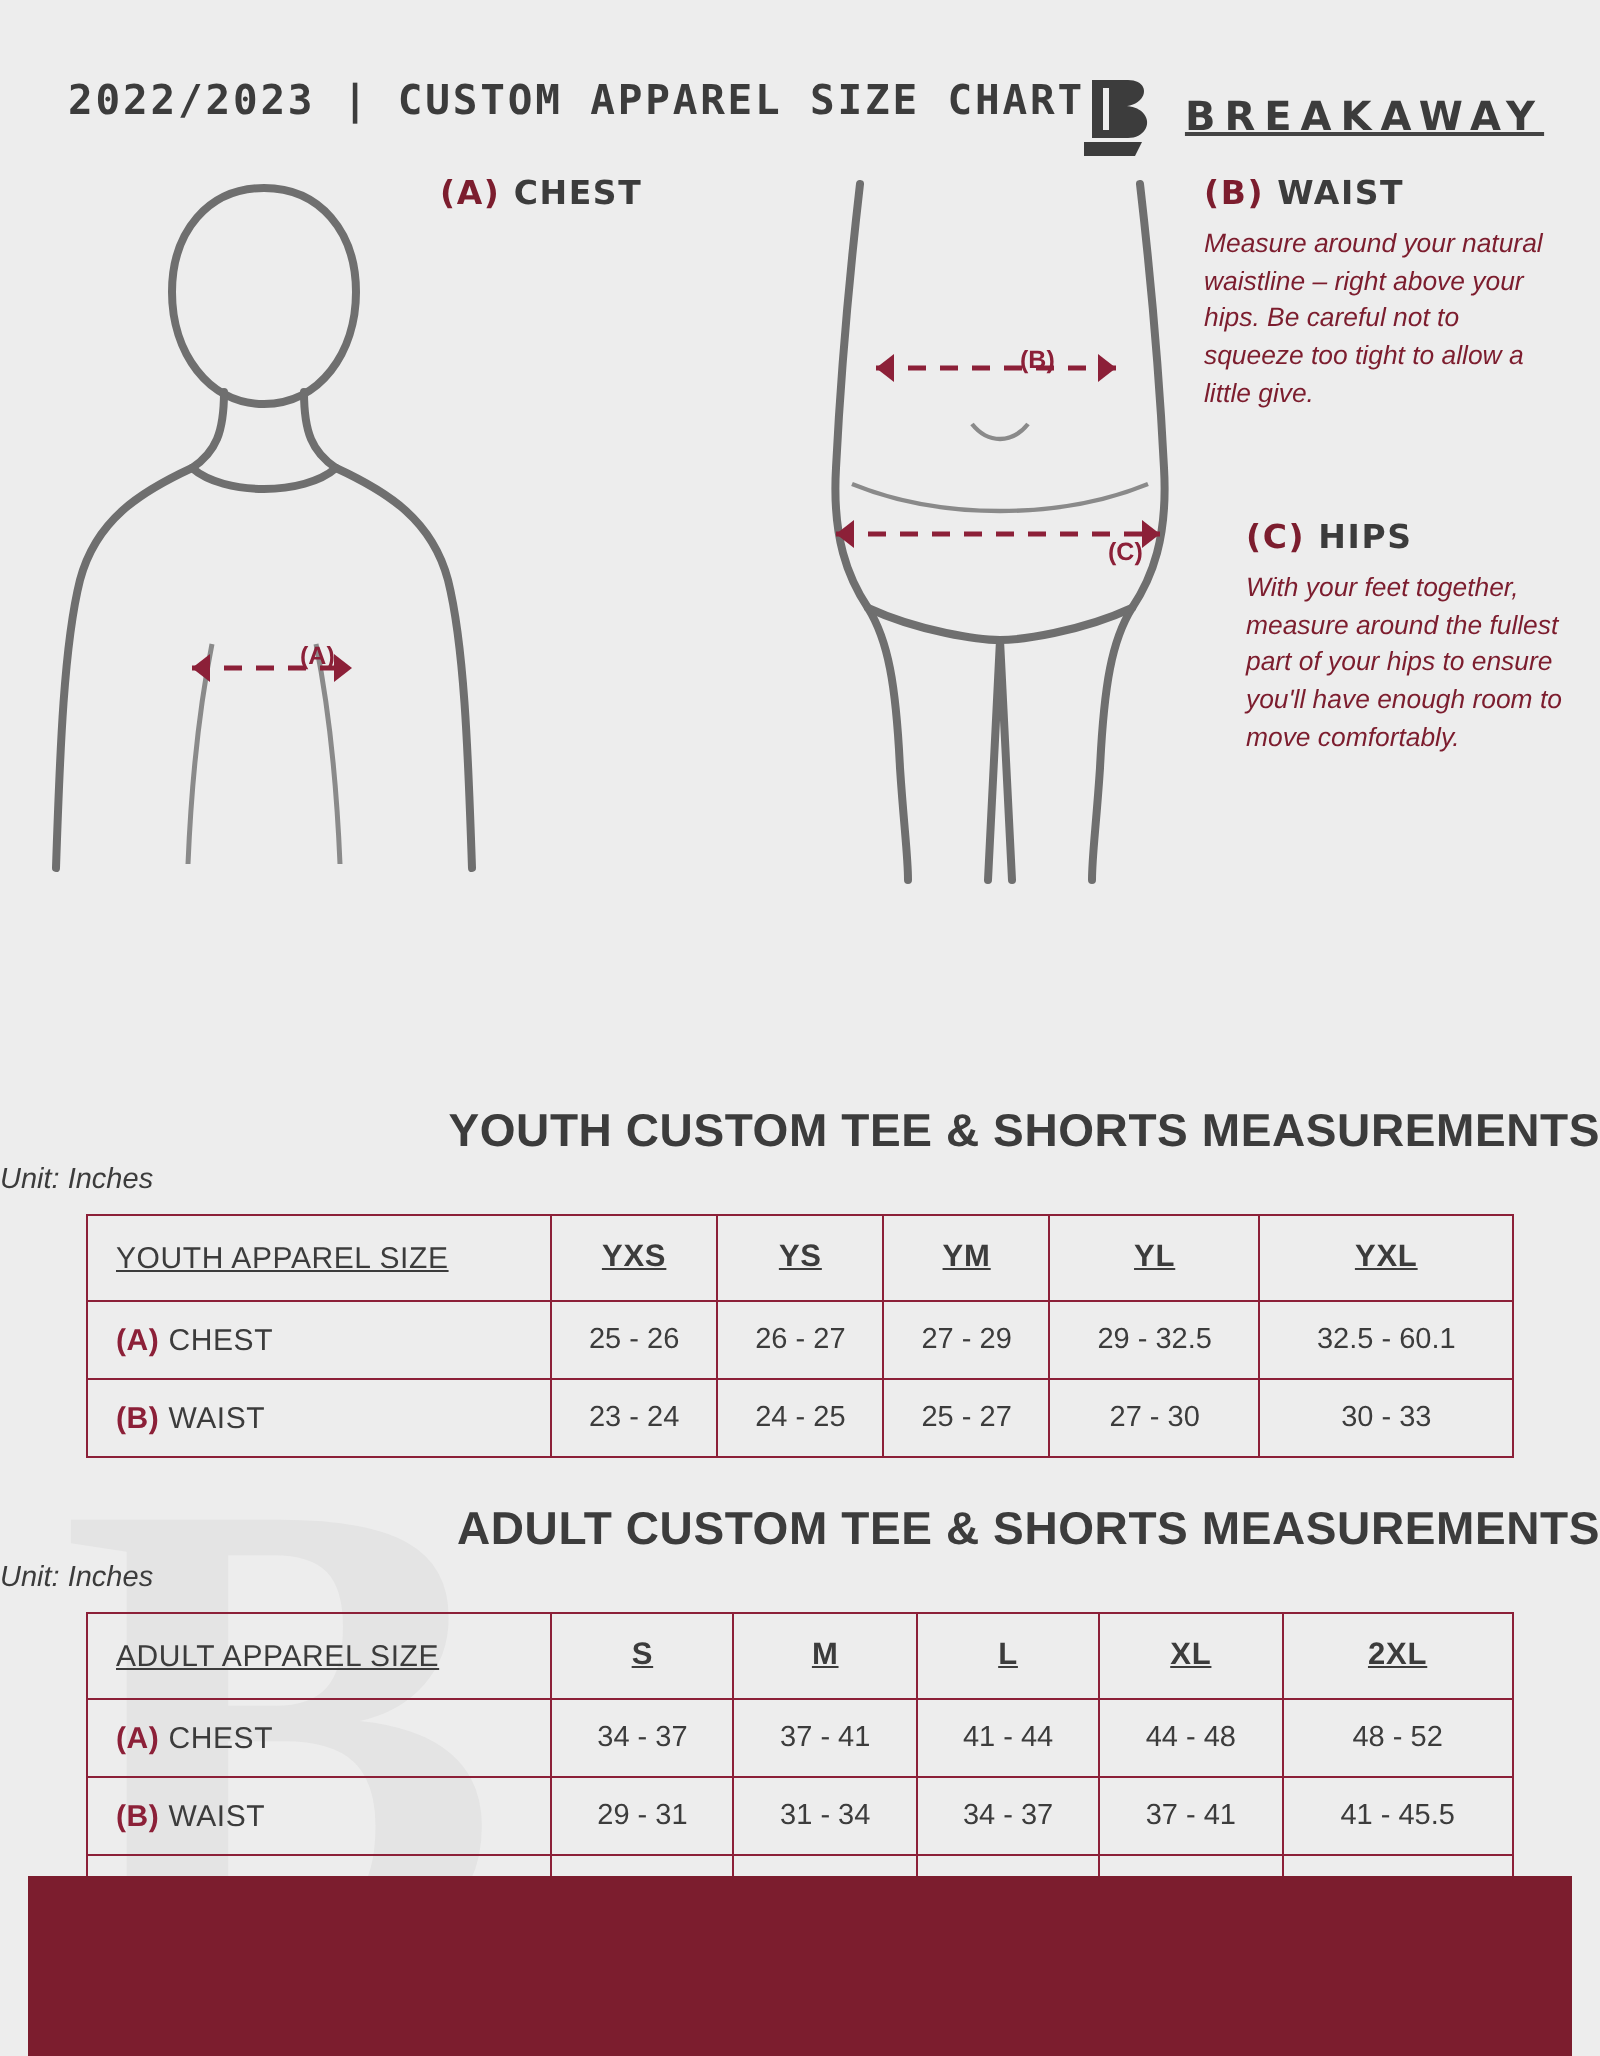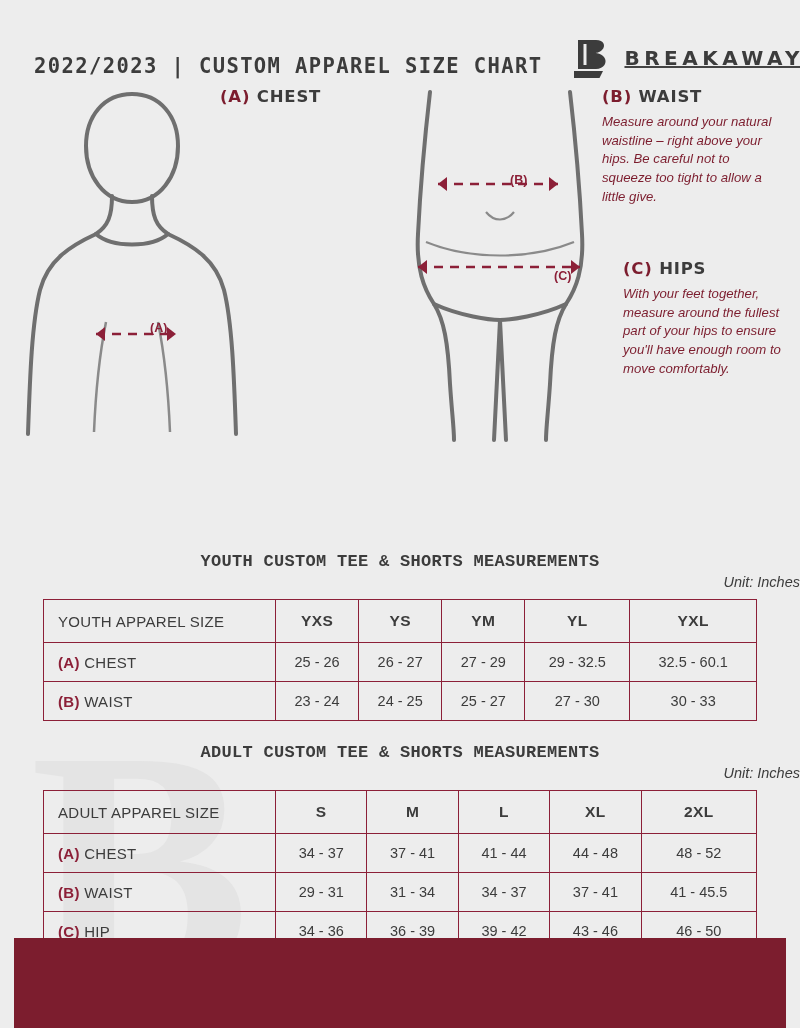--- a/index.html
+++ b/index.html
@@ -33,24 +33,23 @@
     line-height: 0.8;
     letter-spacing: -10px;
     user-select: none;
     z-index: 0;
   }
   
   .header {
     position: relative;
     z-index: 2;
     display: flex;
-    align-items: flex-end;
+    align-items: flex-start;
     justify-content: space-between;
     padding: 38px 34px 0 34px;
-    gap: 32px;
   }
   .header-title {
     font-family: "DejaVu Sans Mono", monospace;
     font-size: 20.5px;
     font-weight: bold;
     letter-spacing: 1.4px;
     color: #3c3c3c;
     white-space: nowrap;
   }
   .brand {
@@ -110,35 +109,34 @@
   .callout-waist { left: 602px; top: 3px; width: 172px; }
   .callout-hips  { left: 623px; top: 175px; width: 172px; }
 
   
   .section {
     position: relative;
     z-index: 2;
     margin-top: 6px;
   }
   .section-title {
-    text-align: center;
-    font-size: 17px;
+    text-align: right;
+    font-size: 23px;
     font-weight: bold;
     letter-spacing: 0.3px;
     color: #3c3c3c;
-    font-family: Liberation Mono, monospace;
+    font-family: Liberation Sans, sans-serif;
   }
   .section-unit {
-    text-align: right;
+    text-align: left;
     font-size: 14.5px;
     font-style: italic;
     color: #3c3c3c;
     margin-top: 3px;
     margin-bottom: 9px;
-    padding-left: 20px;
   }
   table {
     border-collapse: collapse;
     width: 714px;
     margin: 0 auto;
     background: transparent;
   }
   table td, table th {
     border: 1px solid #8c2038;
     padding: 0;
@@ -146,20 +144,21 @@
     text-align: center;
     font-size: 14.5px;
     color: #3c3c3c;
     font-weight: normal;
   }
   thead th {
     height: 42px;
     font-size: 15.5px;
     font-weight: bold;
     letter-spacing: 0.4px;
+    text-decoration: underline;
   }
   thead th.rowhead {
     text-align: left;
     padding-left: 14px;
     font-weight: normal;
     font-size: 15px;
     letter-spacing: 0.3px;
   }
   td.rowhead {
     text-align: left;

